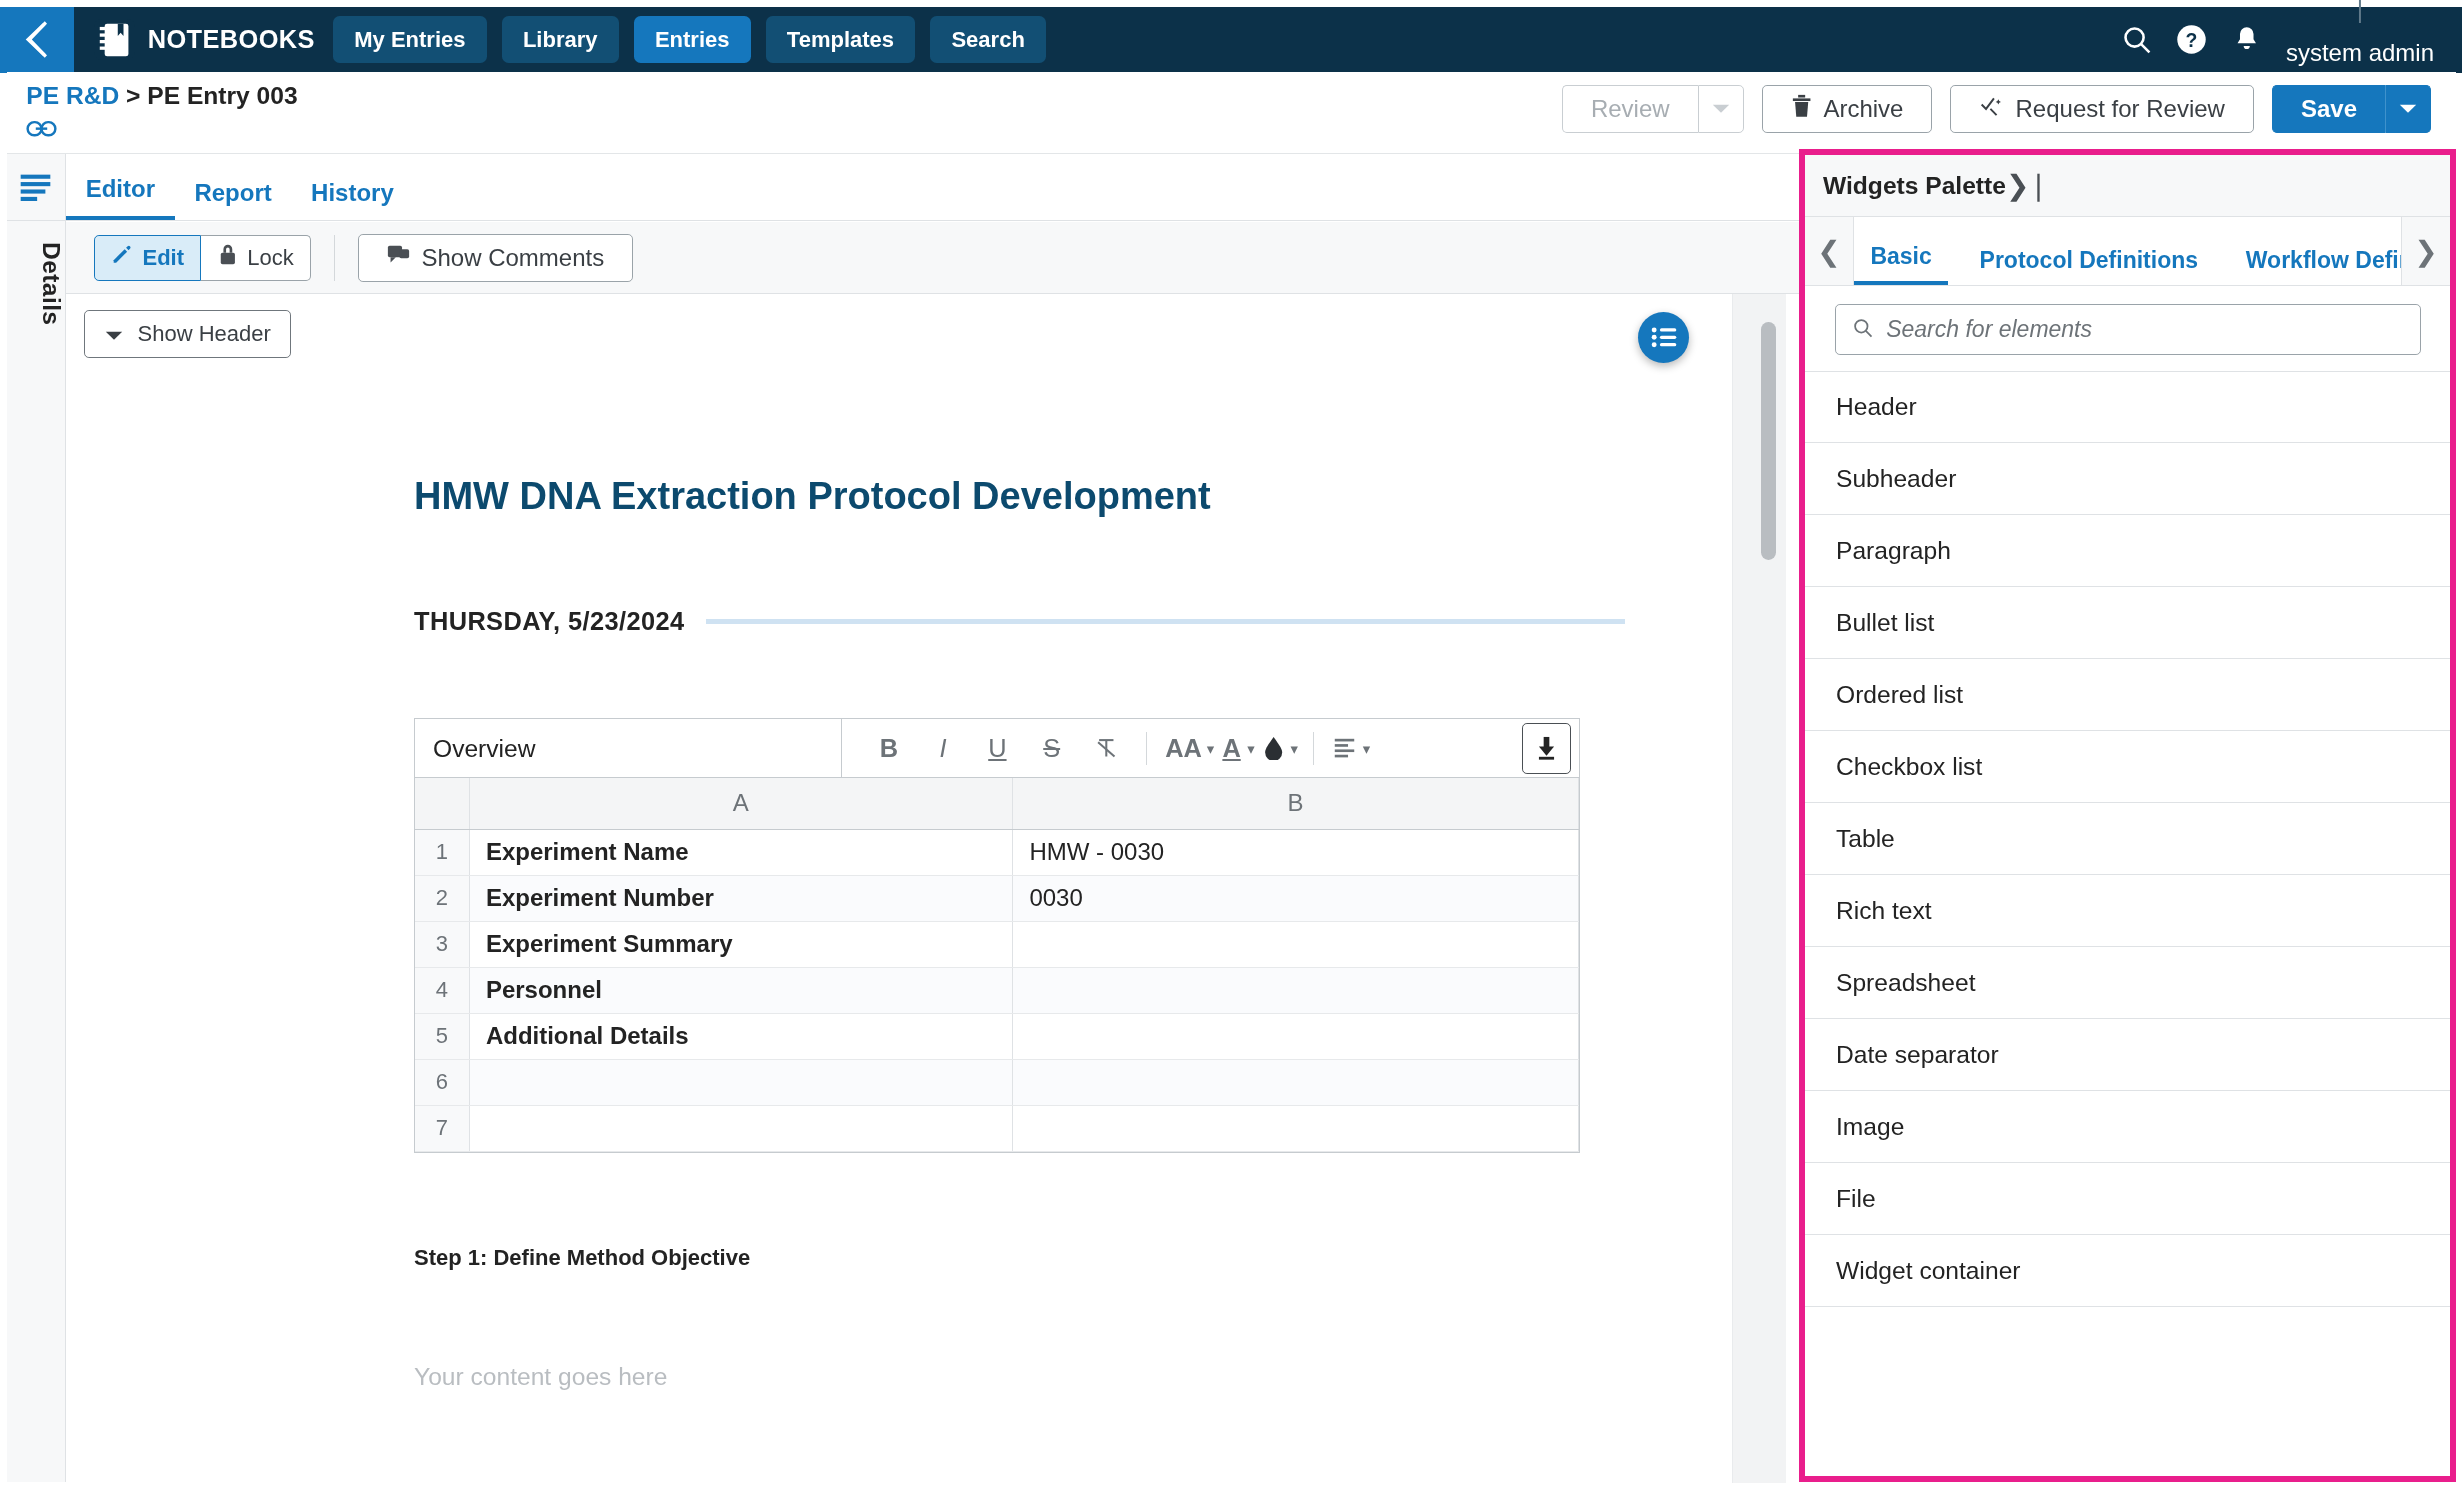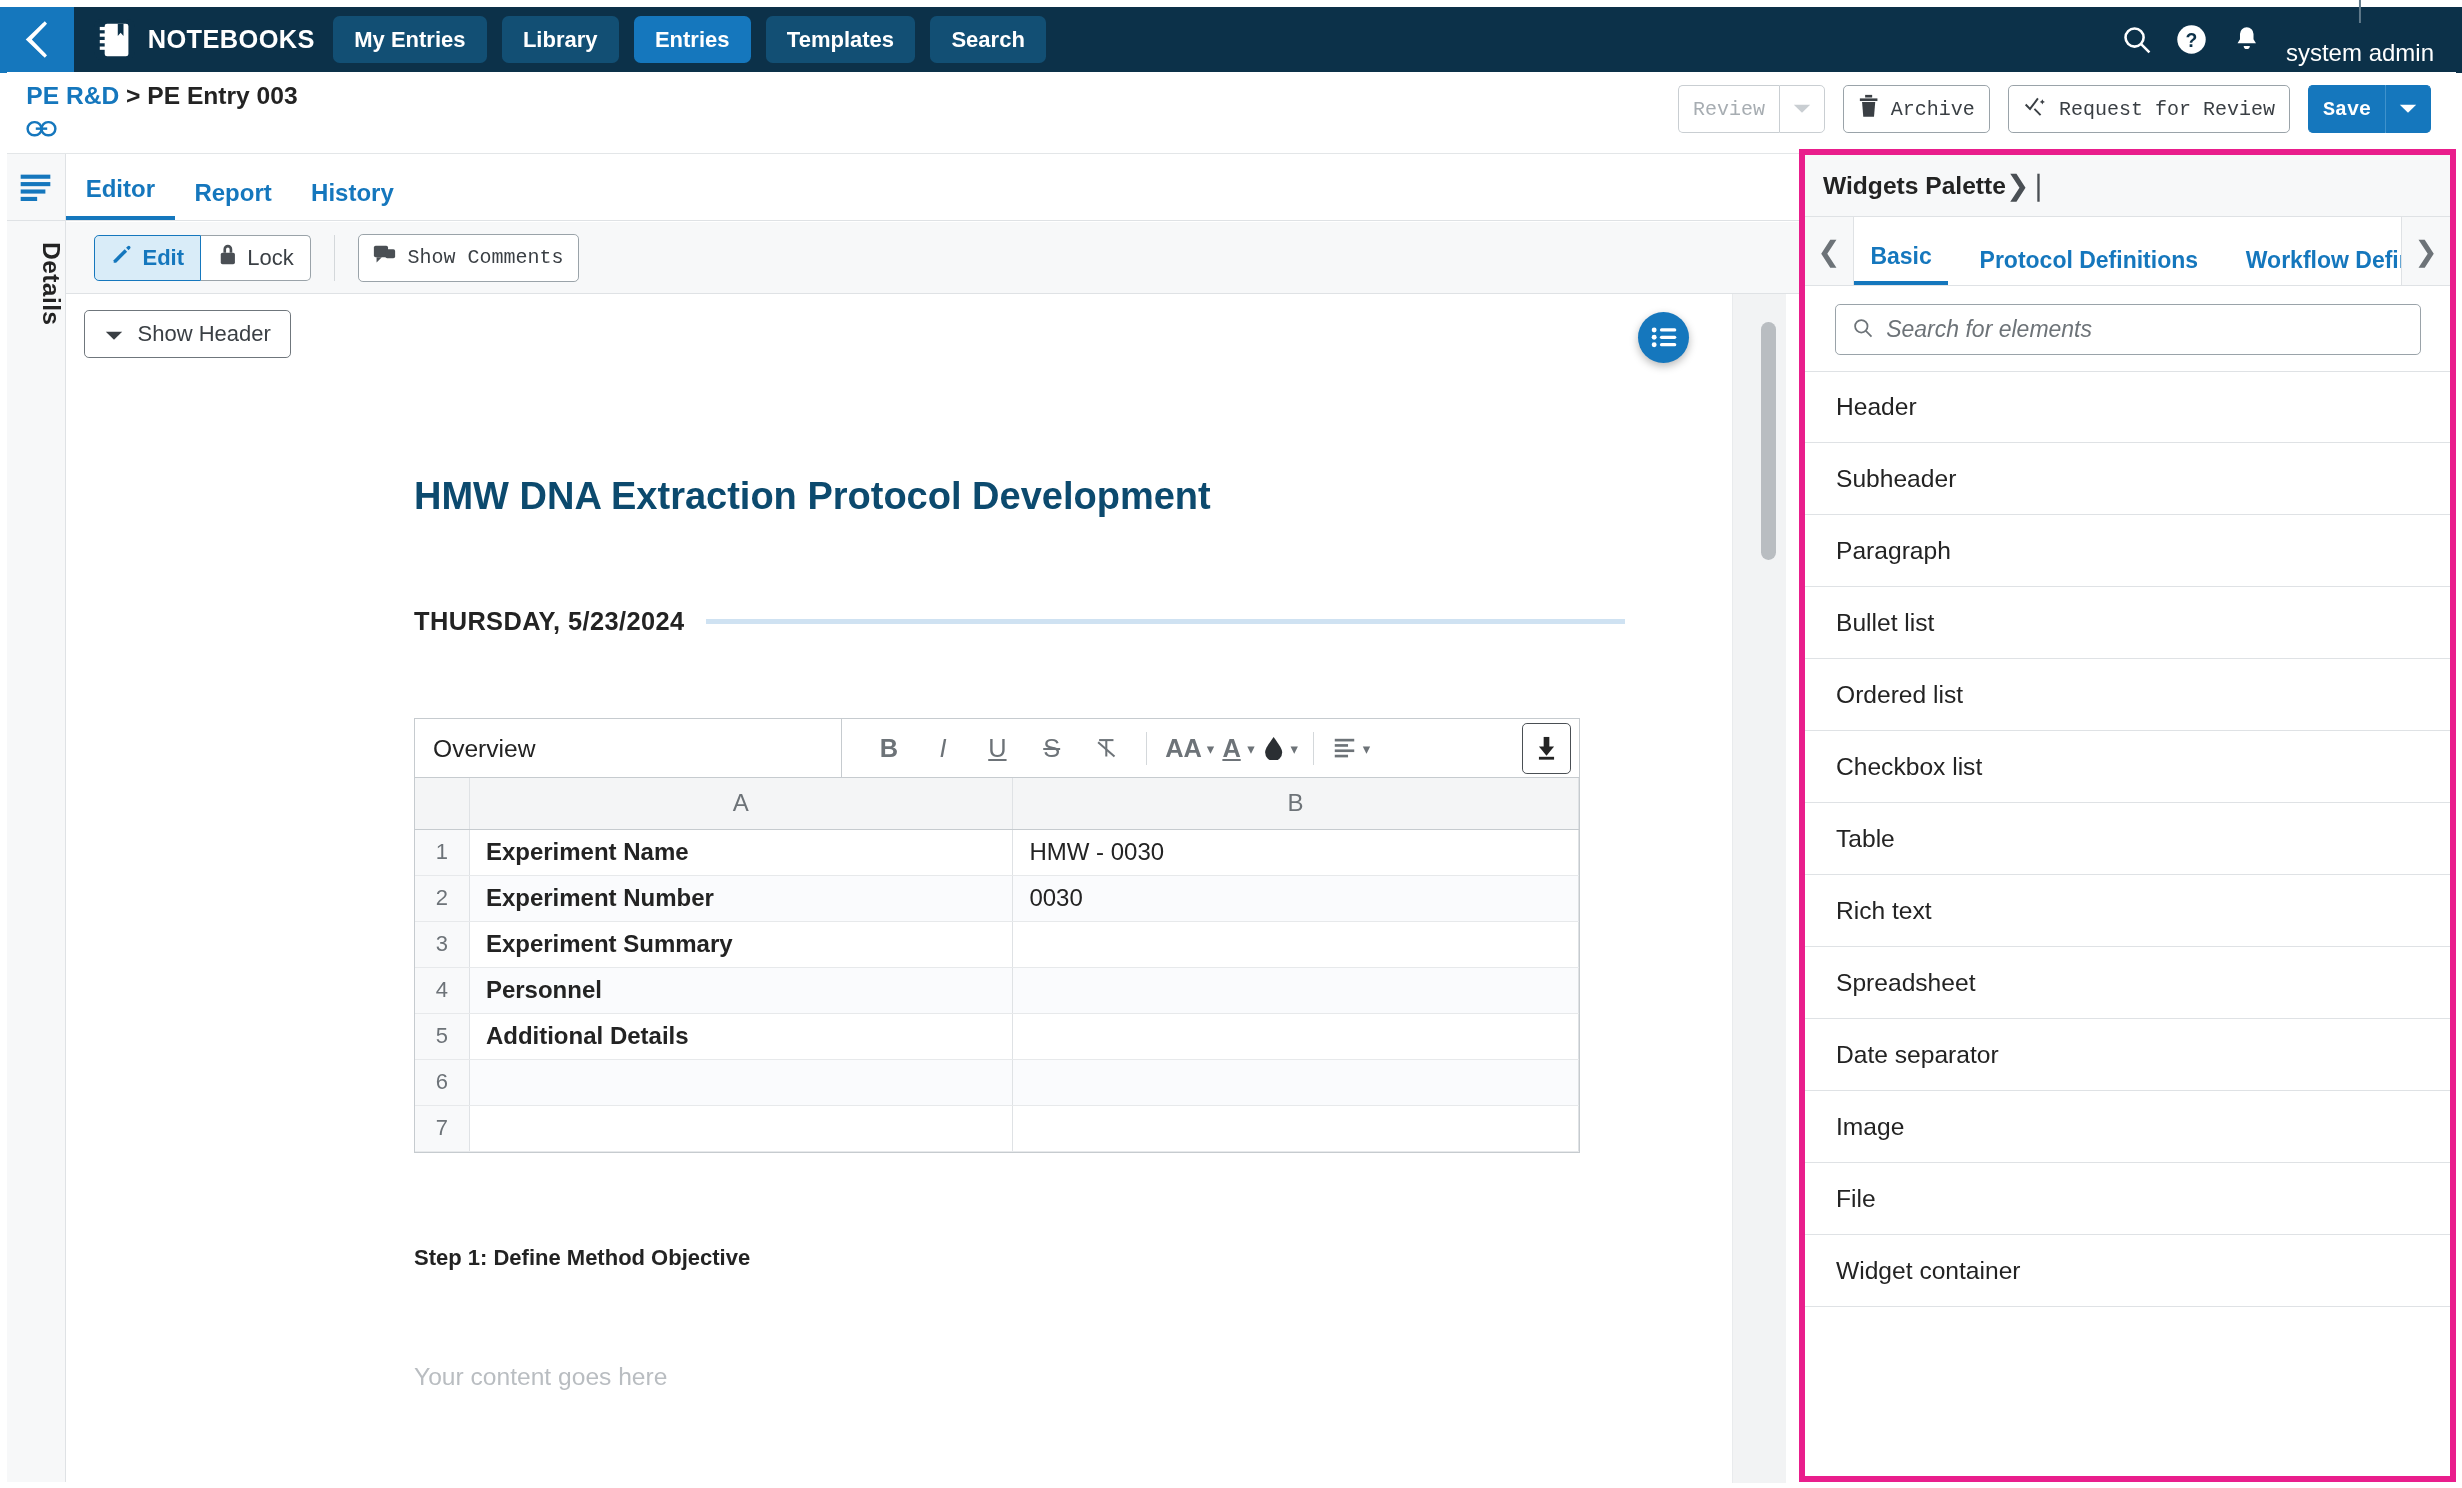--- a/index.html
+++ b/index.html
@@ -50,22 +50,22 @@
     border-bottom:0.8px solid #e3e6e8;
   }
   .crumb{ position:absolute; left:19.7px; top:9.8px; font-size:24.6px; font-weight:bold; color:#232323;}
   .crumb a{ color:#1577bd; text-decoration:none; cursor:pointer; font-weight:bold;}
   .crumb .sep{ color:#232323; }
   .crumb-link-icon{ position:absolute; left:19.7px; top:46px; cursor:pointer;}
 
   .act-row{ position:absolute; right:24.6px; top:13px; display:flex; align-items:center; gap:18px;}
   .btn{
     border:0.8px solid #9aa3a9; background:#fff; border-radius:4.9px;
-    font-size:20px; color:#3a3f44; display:flex; align-items:center; gap:11.5px;
-    padding:0 14px; height:48px; cursor:pointer; white-space:nowrap;font-family:Liberation Mono, monospace;
+    font-size:24px; color:#3a3f44; display:flex; align-items:center; gap:11.5px;
+    padding:0 28px; height:48px; cursor:pointer; white-space:nowrap;
   }
   .btn.disabled{ color:#a7adb2; border-color:#c9ced2; cursor:default;}
   .split{ display:flex; align-items:stretch;}
   .split > .main{ border-radius:4.9px 0 0 4.9px; border-right:none;}
   .split > .caret{
     border:0.8px solid #9aa3a9; border-radius:0 4.9px 4.9px 0; background:#fff; width:46px;
     display:flex;align-items:center;justify-content:center; cursor:pointer;
   }
   .split.disabled > .main,.split.disabled > .caret{ border-color:#c9ced2;}
   .btn.primary{ background:#1577bd; border-color:#1577bd; color:#fff; font-weight:bold;}

